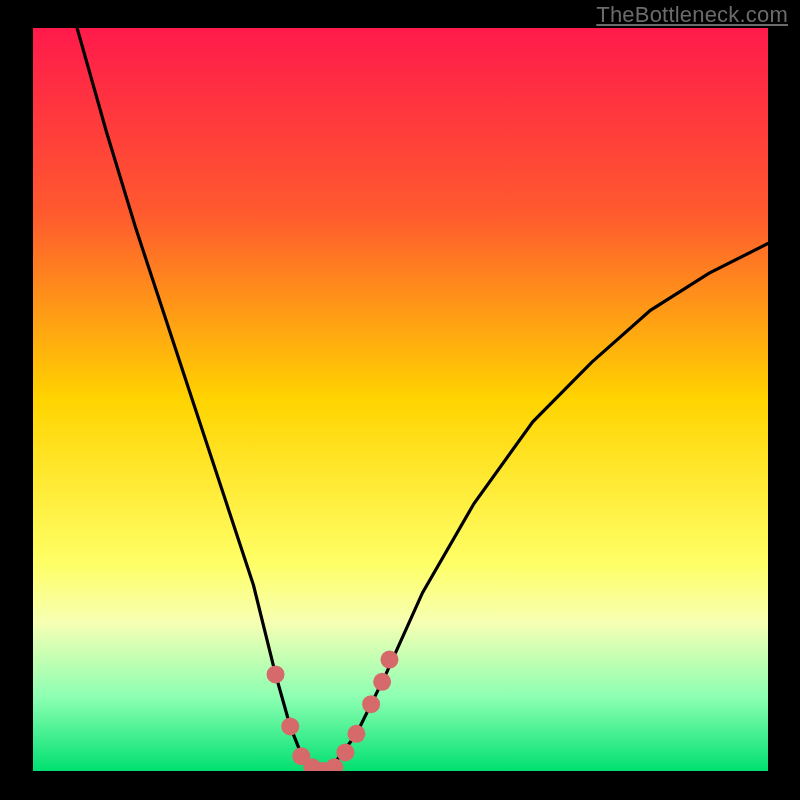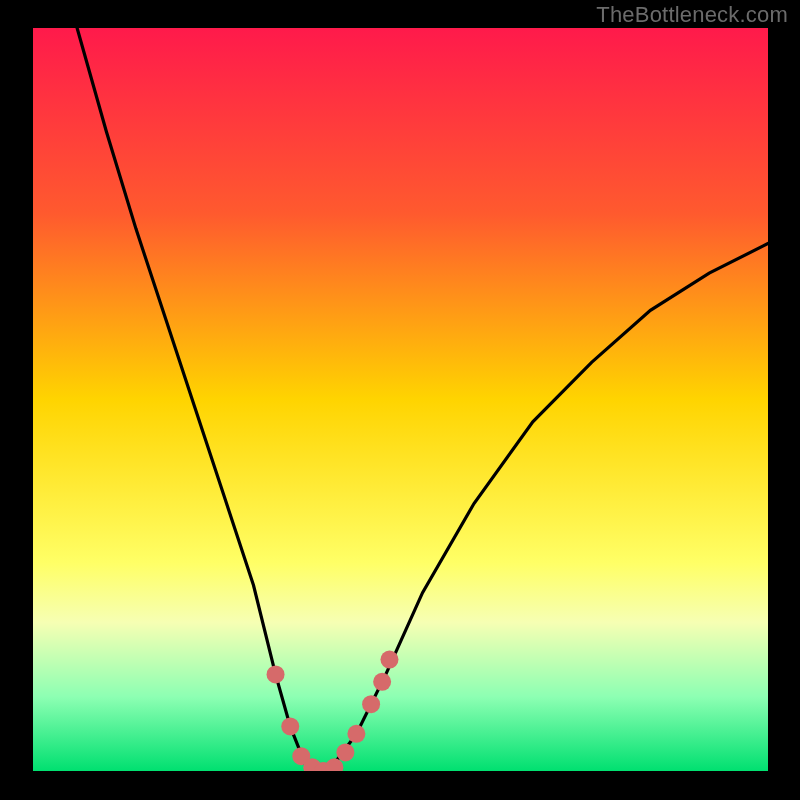--- a/index.html
+++ b/index.html
@@ -18,20 +18,21 @@
   }
   .watermark {
     position: absolute;
     top: 2px;
     right: 12px;
     color: #6b6b6b;
     font-size: 22px;
     font-weight: 500;
     letter-spacing: 0.2px;
     z-index: 10;
+    text-decoration: underline;
   }
   svg {
     position: absolute;
     top: 0;
     left: 0;
   }
 </style>
 </head>
 <body>
 

